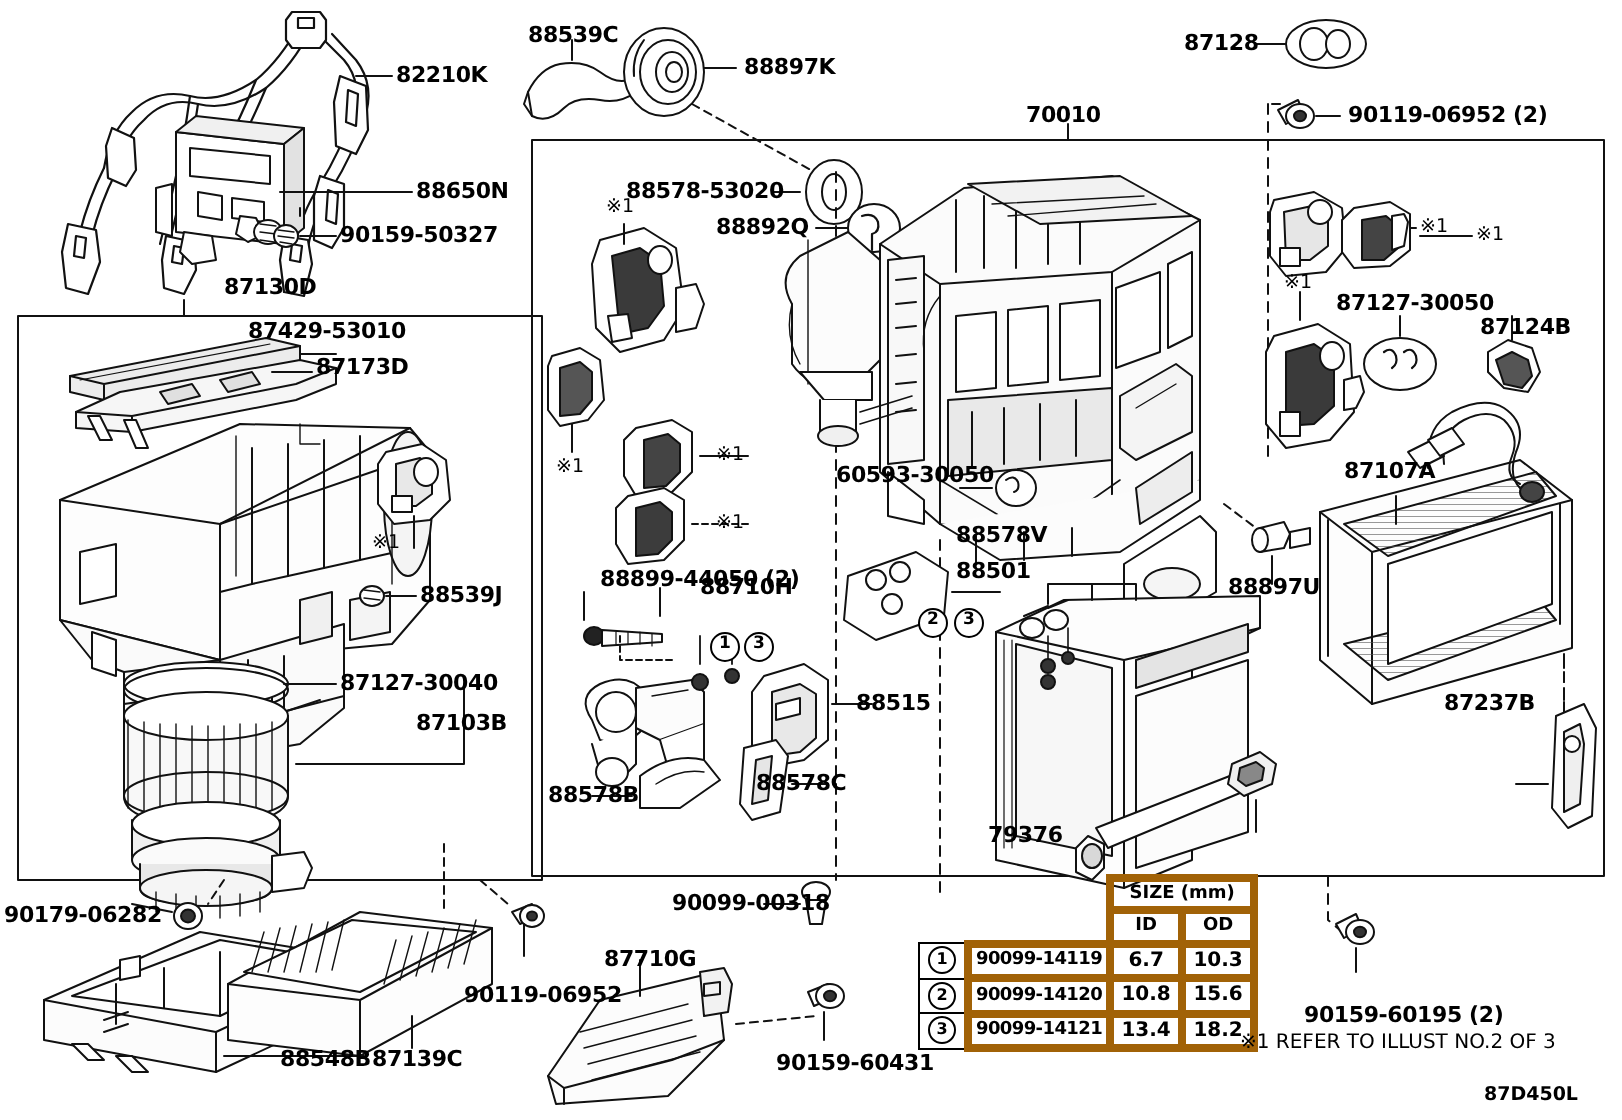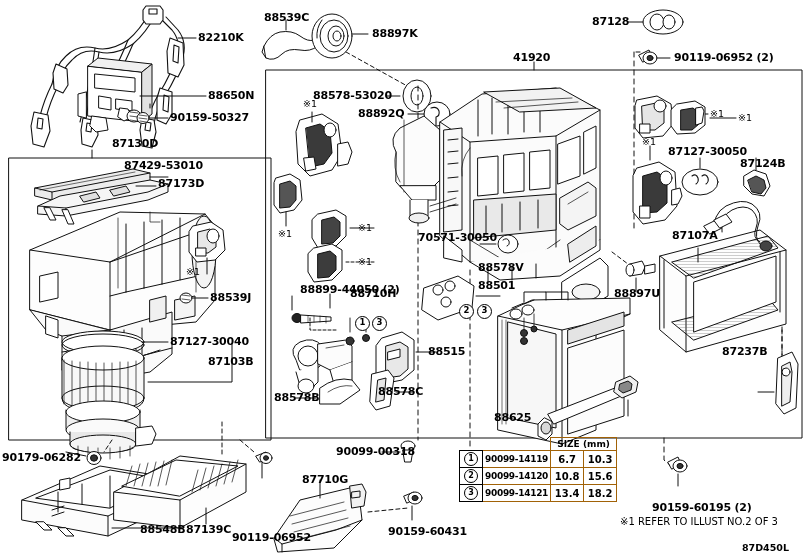--- a/index.html
+++ b/index.html
@@ -8,21 +8,21 @@
   #root{position:relative;width:811px;height:560px;}
   svg.layer{position:absolute;left:0;top:0;width:811px;height:560px;overflow:visible;}
   .lbl{position:absolute;font-family:"DejaVu Sans","Liberation Sans",sans-serif;
        font-weight:bold;font-size:11px;letter-spacing:-0.2px;white-space:nowrap;line-height:1;}
   .ast{position:absolute;font-size:9.5px;font-weight:normal;white-space:nowrap;
        font-family:"DejaVu Sans","Liberation Sans",sans-serif;}
   .note{position:absolute;font-size:10px;font-weight:normal;white-space:nowrap;}
   .code{position:absolute;font-size:9.5px;font-weight:bold;white-space:nowrap;}
   table.sizetbl{position:absolute;border-collapse:collapse;font-size:9px;font-weight:bold;
        font-family:"DejaVu Sans","Liberation Sans",sans-serif;}
-  table.sizetbl td,table.sizetbl th{border:1px solid #a16207;padding:1px 3px;text-align:center;
+  table.sizetbl td,table.sizetbl th{border:4px solid #a16207;padding:1px 3px;text-align:center;
        font-weight:bold;line-height:1.15;}
   table.sizetbl td.num{font-size:10px;width:26px;}
   table.sizetbl td.pn{font-size:9px;letter-spacing:-0.3px;padding:1px 2px;}
   table.sizetbl td.idx{width:16px;border:1px solid #000;}
   table.sizetbl .nb{border:none;}
   .circnum{display:inline-block;width:12px;height:12px;border:1.3px solid #000;border-radius:50%;
        font-size:8px;line-height:11px;text-align:center;font-weight:bold;}
   .cnum{position:absolute;width:13px;height:13px;border:1.4px solid #000;border-radius:50%;
        font-size:8.5px;line-height:11px;text-align:center;font-weight:bold;background:#fff;}
 </style>
@@ -527,46 +527,46 @@
   <div class="lbl" style="left:112px;top:138px;">87130D</div>
   <div class="lbl" style="left:124px;top:160px;">87429-53010</div>
   <div class="lbl" style="left:158px;top:178px;">87173D</div>
   <div class="ast" style="left:186px;top:266px;">※1</div>
   <div class="lbl" style="left:210px;top:292px;">88539J</div>
   <div class="lbl" style="left:170px;top:336px;">87127-30040</div>
   <div class="lbl" style="left:208px;top:356px;">87103B</div>
   <div class="lbl" style="left:2px;top:452px;">90179-06282</div>
   <div class="lbl" style="left:140px;top:524px;">88548B</div>
   <div class="lbl" style="left:186px;top:524px;">87139C</div>
-  <div class="lbl" style="left:232px;top:492px;margin-top:40px;">90119-06952</div>
+  <div class="lbl" style="left:232px;top:492px;">90119-06952</div>
   <div class="lbl" style="left:302px;top:474px;">87710G</div>
   <div class="lbl" style="left:388px;top:526px;">90159-60431</div>
 
   <div class="lbl" style="left:264px;top:12px;text-align:center;">88539C</div>
   <div class="lbl" style="left:372px;top:28px;">88897K</div>
   <div class="lbl" style="left:313px;top:90px;">88578-53020</div>
   <div class="lbl" style="left:358px;top:108px;">88892Q</div>
-  <div class="lbl" style="left:513px;top:52px;">41920</div>
+  <div class="lbl" style="left:513px;top:52px;">70010</div>
 
   <div class="ast" style="left:303px;top:98px;">※1</div>
   <div class="ast" style="left:278px;top:228px;">※1</div>
   <div class="ast" style="left:358px;top:222px;">※1</div>
   <div class="ast" style="left:358px;top:256px;">※1</div>
 
   <div class="lbl" style="left:272px;top:284px;padding-left:28px;">88899-44050 (2)</div>
   <div class="lbl" style="left:350px;top:288px;">88710H</div>
   <div class="lbl" style="left:428px;top:346px;">88515</div>
   <div class="lbl" style="left:274px;top:392px;">88578B</div>
   <div class="lbl" style="left:378px;top:386px;">88578C</div>
   <div class="lbl" style="left:336px;top:446px;">90099-00318</div>
 
-  <div class="lbl" style="left:418px;top:232px;">70571-30050</div>
+  <div class="lbl" style="left:418px;top:232px;">60593-30050</div>
   <div class="lbl" style="left:478px;top:262px;">88578V</div>
   <div class="lbl" style="left:478px;top:280px;">88501</div>
-  <div class="lbl" style="left:494px;top:412px;">88625</div>
+  <div class="lbl" style="left:494px;top:412px;">79376</div>
   <div class="lbl" style="left:614px;top:288px;">88897U</div>
 
   <div class="cnum" style="left:355px;top:316px;">1</div>
   <div class="cnum" style="left:372px;top:316px;">3</div>
   <div class="cnum" style="left:459px;top:304px;">2</div>
   <div class="cnum" style="left:477px;top:304px;">3</div>
 
   <div class="lbl" style="left:592px;top:16px;">87128</div>
   <div class="lbl" style="left:674px;top:52px;">90119-06952 (2)</div>
   <div class="ast" style="left:710px;top:108px;">※1</div>
@@ -577,20 +577,26 @@
   <div class="lbl" style="left:672px;top:230px;">87107A</div>
   <div class="lbl" style="left:722px;top:346px;">87237B</div>
   <div class="lbl" style="left:652px;top:470px;margin-top:32px;">90159-60195 (2)</div>
 
   <table class="sizetbl" style="left:459px;top:437px;">
     <tbody>
         <tr>
       <td class="nb" style="border:none;"></td>
       <td class="nb" style="border:none;"></td>
       <td colspan="2">SIZE (mm)</td>
+    </tr>
+    <tr>
+      <td class="nb" style="border:none;"></td>
+      <td class="nb" style="border:none;"></td>
+      <td>ID</td>
+      <td>OD</td>
     </tr>
     <tr>
       <td class="idx"><span class="circnum">1</span></td>
       <td class="pn">90099-14119</td>
       <td class="num">6.7</td>
       <td class="num">10.3</td>
     </tr>
     <tr>
       <td class="idx"><span class="circnum">2</span></td>
       <td class="pn">90099-14120</td>

